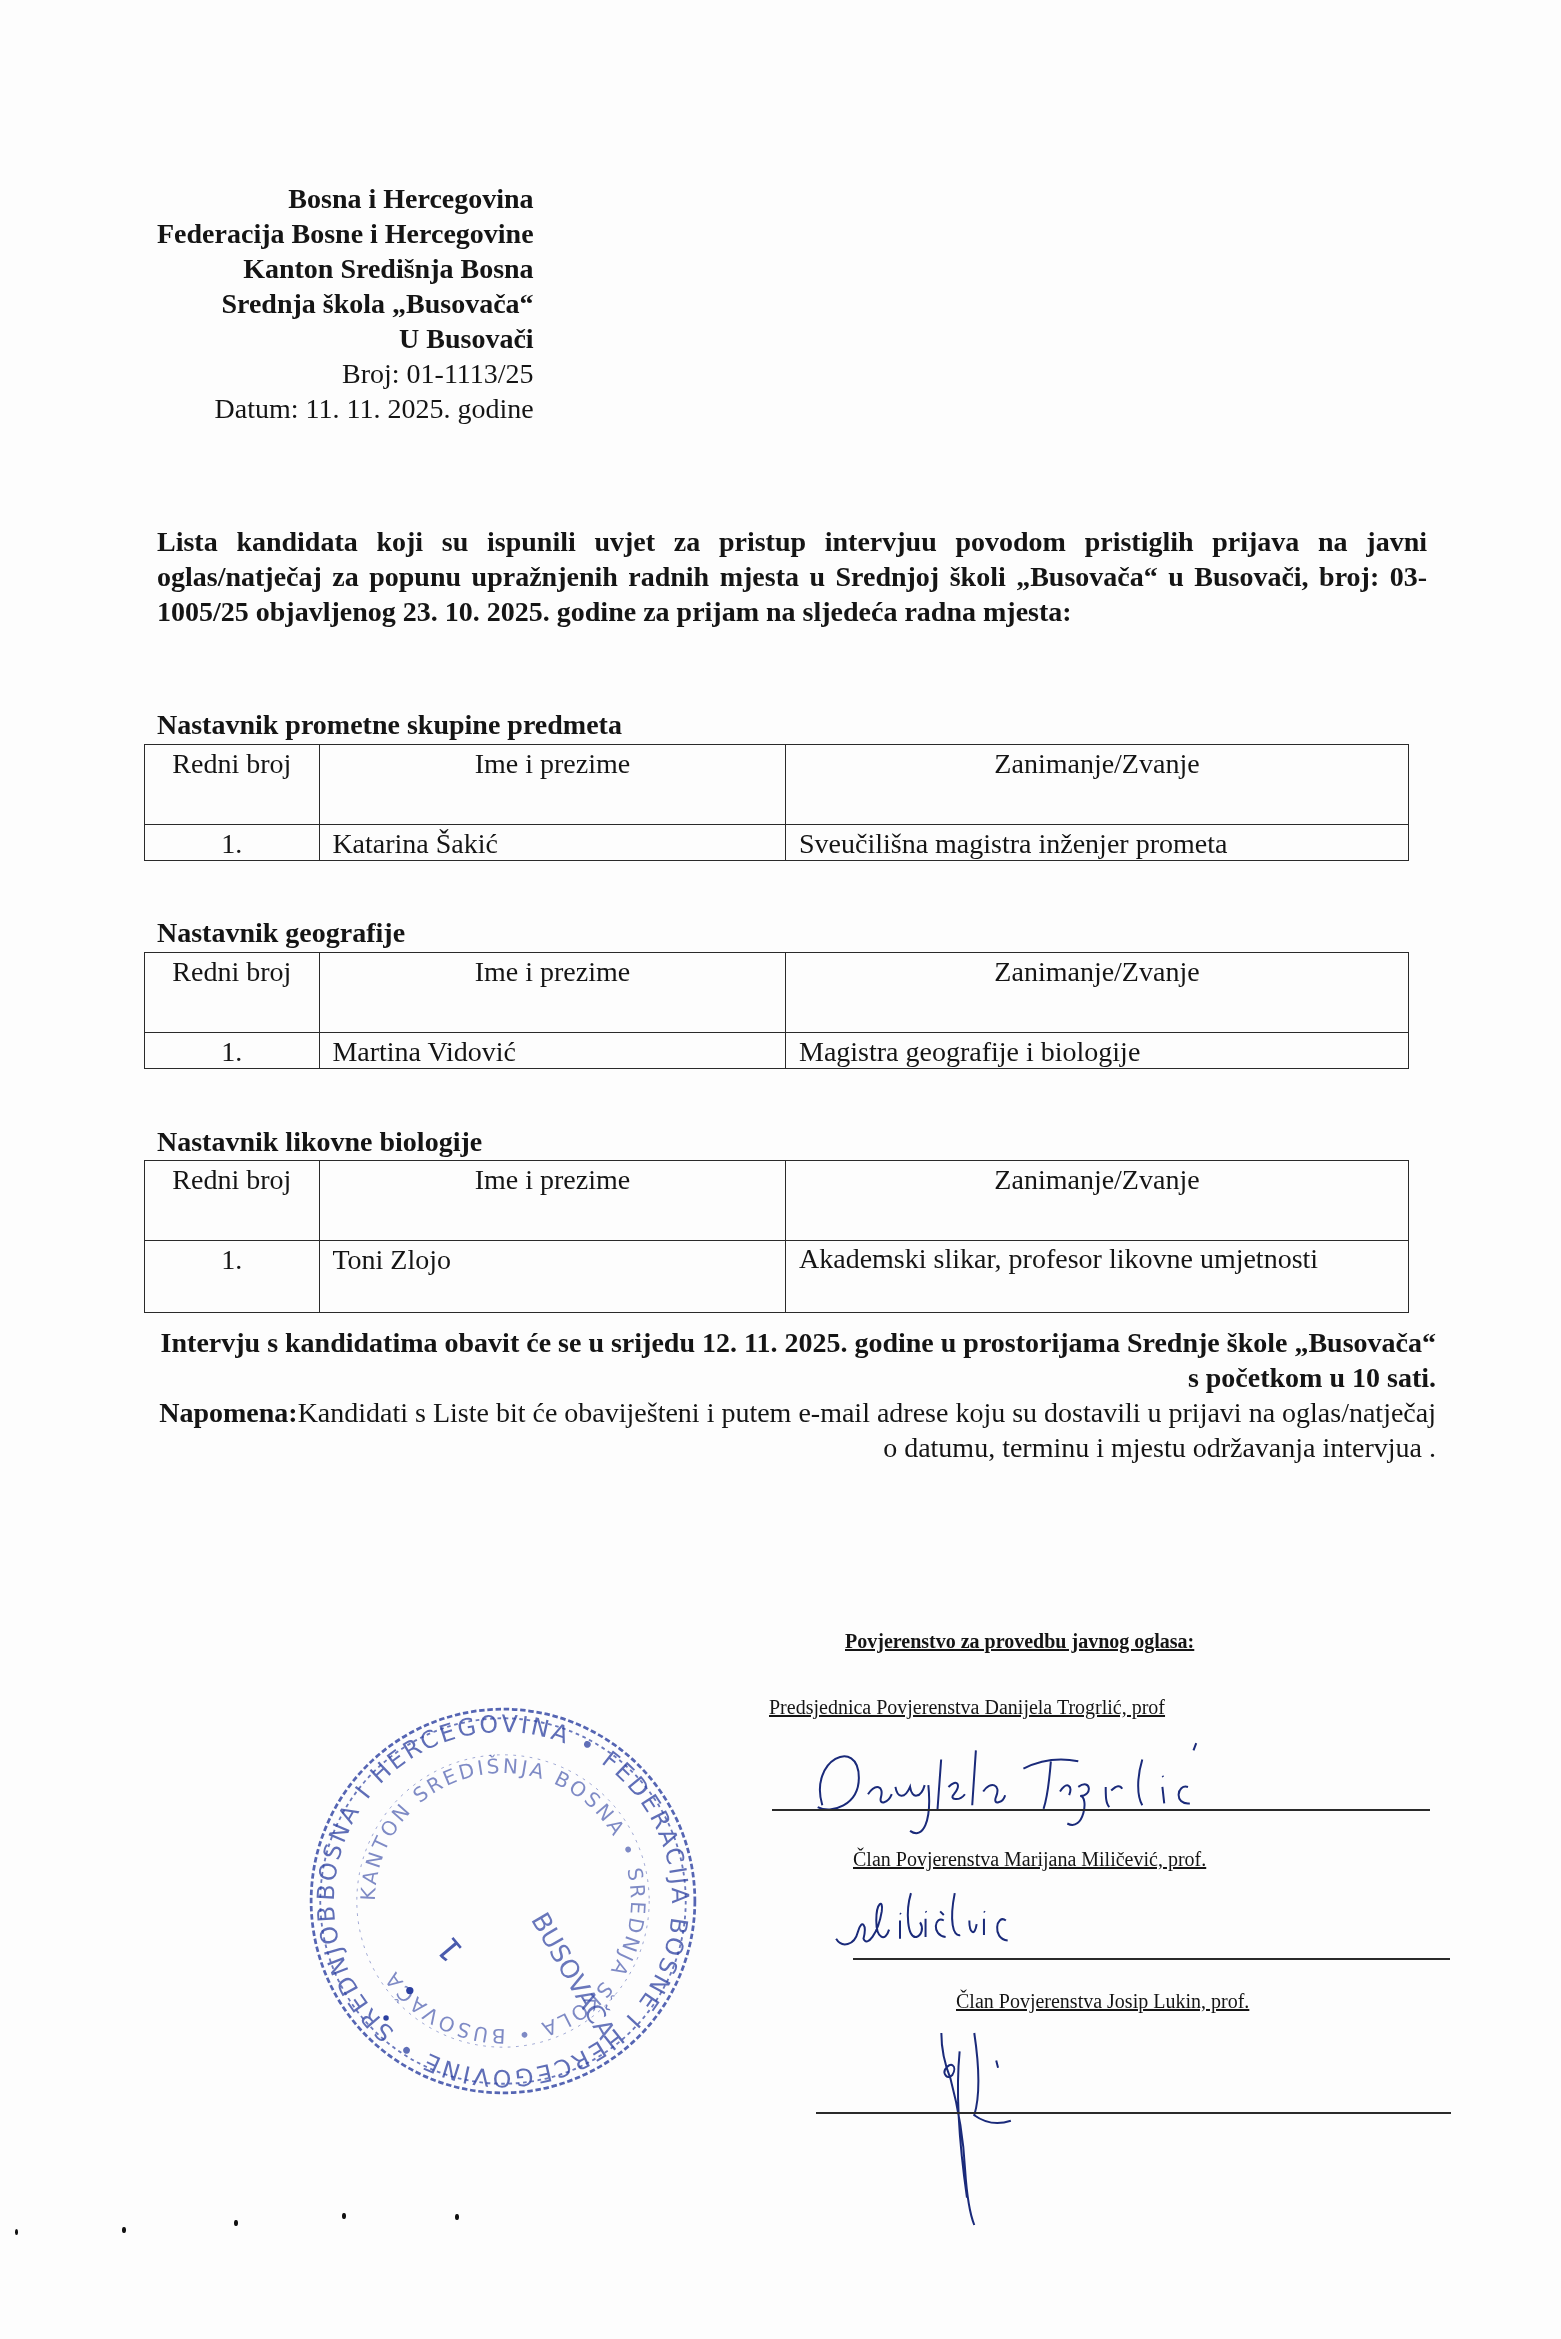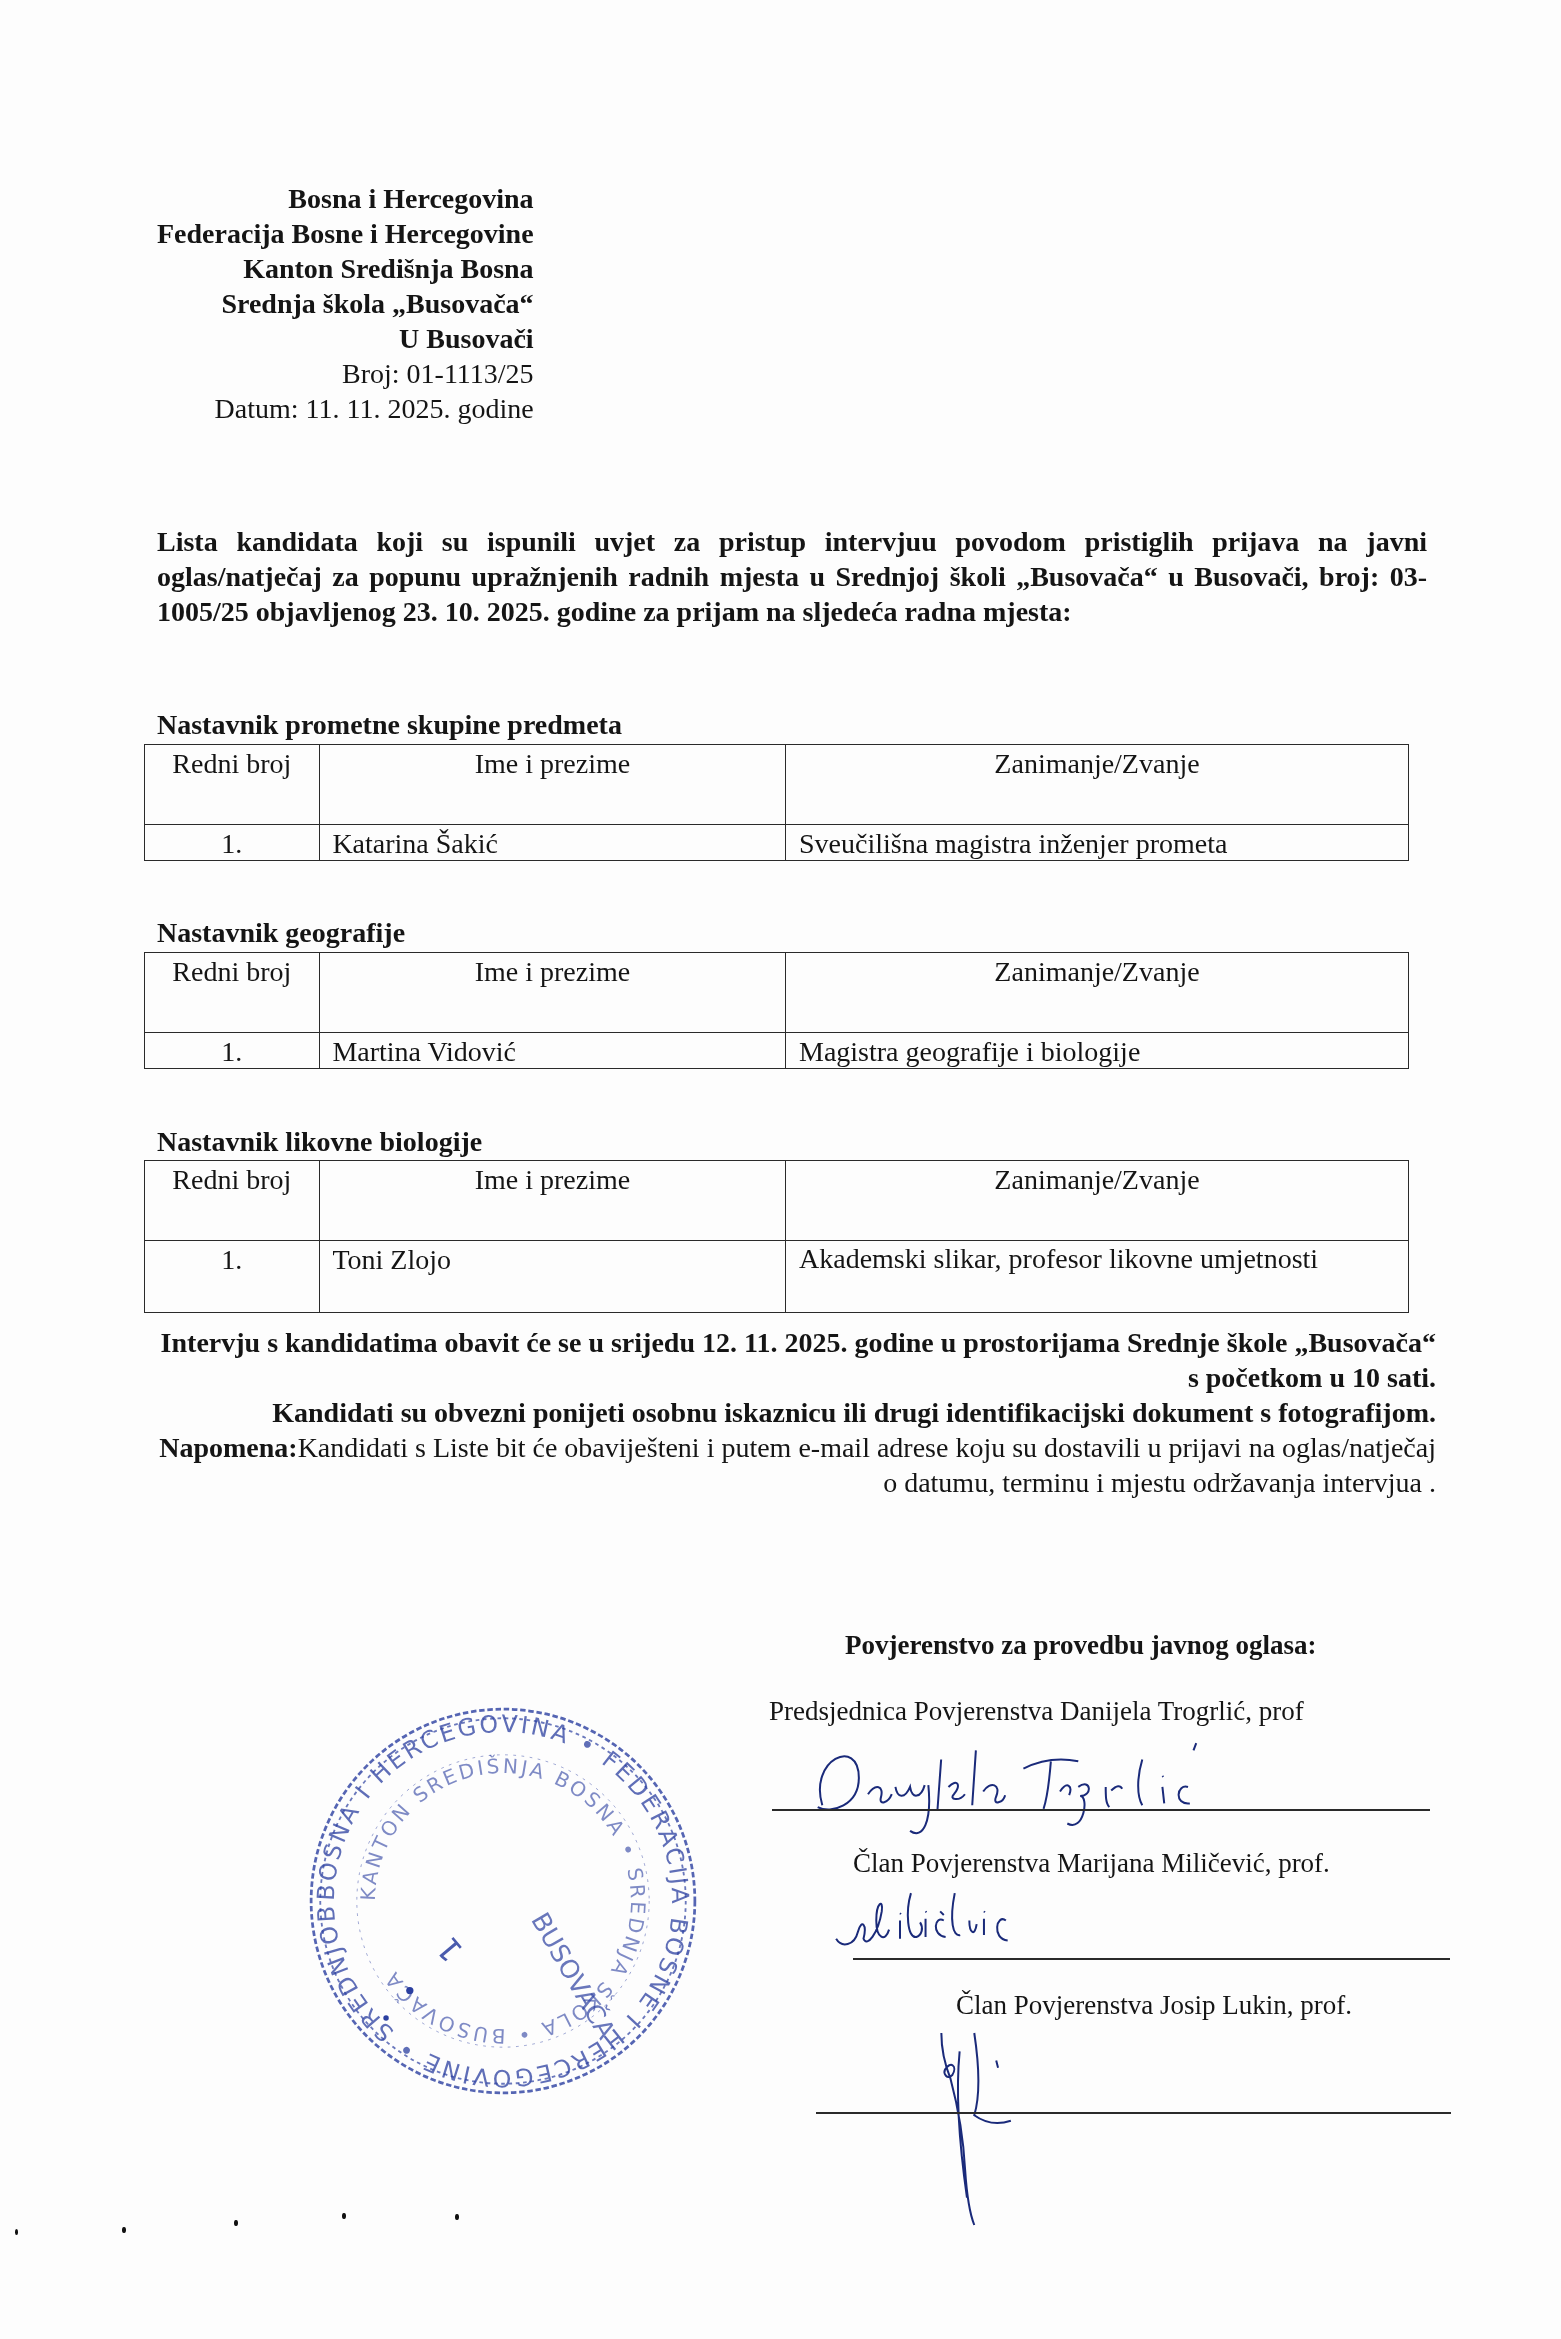--- a/index.html
+++ b/index.html
@@ -15,21 +15,21 @@
   .sect { left: 157px; font-size: 28px; font-weight: bold; white-space: nowrap; }
   table.t { position: absolute; border-collapse: collapse; font-size: 28px; }
   table.t td { border: 1.8px solid #2a2a2a; vertical-align: top; padding: 1.8px 12.8px 0 12.8px; line-height: 33px; }
   table.t td.c1 { width: 148px; }
   table.t td.c2 { width: 440px; }
   table.t td.c3 { width: 596px; }
   table.t tr.hrow td { font-weight: normal; height: 77px; text-align: center; }
   table.t tr.drow td.c1 { text-align: center; }
   .body2 { left: 157px; top: 1325px; width: 1279px; font-size: 28px; line-height: 35px; }
   .body2 p { margin: 0; text-align: right; }
-  .sig { font-size: 27px; white-space: nowrap; }
+  .sig { font-size: 20px; white-space: nowrap; text-decoration: underline; }
   .line { position: absolute; height: 1.8px; background: #2a2a2a; }
   .dot { position: absolute; width: 3.7px; height: 6.4px; border-radius: 50%; background: #111; }
   svg { position: absolute; overflow: visible; }
 </style>
 </head>
 <body>
 
 <div class="abs hdr">
   <div class="b">Bosna i Hercegovina</div>
   <div class="b">Federacija Bosne i Hercegovine</div>
@@ -85,21 +85,20 @@
   <tr class="drow">
     <td class="c1" style="height:69px;">1.</td>
     <td class="c2">Toni Zlojo</td>
     <td class="c3" style="line-height:31px;">Akademski slikar, profesor likovne umjetnosti</td>
   </tr>
 </tbody>
   </table>
 
 <div class="abs body2">
   <p class="b">Intervju s kandidatima obavit će se u srijedu 12. 11. 2025. godine u prostorijama Srednje škole „Busovača“ s početkom u 10 sati.</p>
-  <p class="b">Kandidati su obvezni ponijeti osobnu iskaznicu ili drugi identifikacijski dokument s fotografijom.</p>
   <p><span class="b">Napomena:</span><span>Kandidati s Liste bit će obaviješteni i putem e-mail adrese koju su dostavili u prijavi na oglas/natječaj o datumu, terminu i mjestu održavanja intervjua .</span></p>
 </div>
 
 <div class="abs sig b" style="left:845px; top:1630px;">Povjerenstvo za provedbu javnog oglasa:</div>
 
 <div class="abs sig" style="left:769px; top:1696px;">Predsjednica Povjerenstva Danijela Trogrlić, prof</div>
 <svg style="left:804px; top:1741px;" width="512" height="101" viewBox="0 0 560 110">
   <path d="M20 70 C5 20, 60 -5, 60 40 C60 70, 30 80, 15 72 M70 58 c8 -12 18 -10 14 4 c-2 8 8 6 12 -4 M100 50 c2 12 10 14 16 0 c2 14 12 12 16 -2 M136 48 c4 40 -6 60 -20 50 M150 20 l-4 55 M158 50 c10 -10 14 -2 6 8 c-6 6 6 8 12 0 M188 10 l-4 60 M196 55 c8 -12 20 -8 14 6 c-4 10 8 6 10 -2" fill="none" stroke="#1a2a7a" stroke-width="2.2"></path>
   <path d="M240 30 c20 -10 40 -12 60 -8 M270 22 c-2 25 -4 40 -8 52 M280 55 c8 -12 14 -6 10 4 M300 50 c14 -10 16 10 2 10 c10 0 4 40 -14 30 M330 50 c0 10 0 18 4 22 M336 54 c6 -6 10 -6 12 -2 M370 20 c-6 20 -6 40 0 50 M392 50 l2 18 M392 38 l1 1 M420 50 c-12 -4 -16 20 2 18 M426 10 l3 -8" fill="none" stroke="#1a2a7a" stroke-width="2.2"></path>
 </svg>

